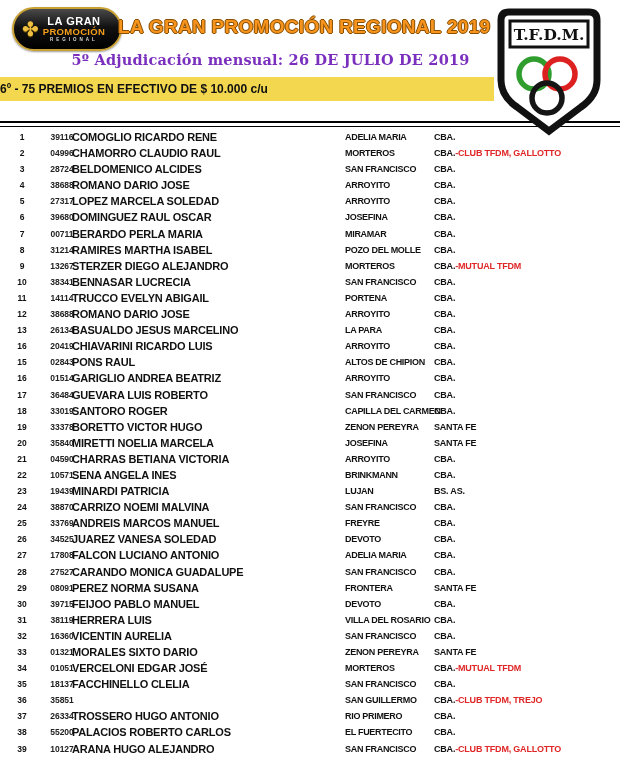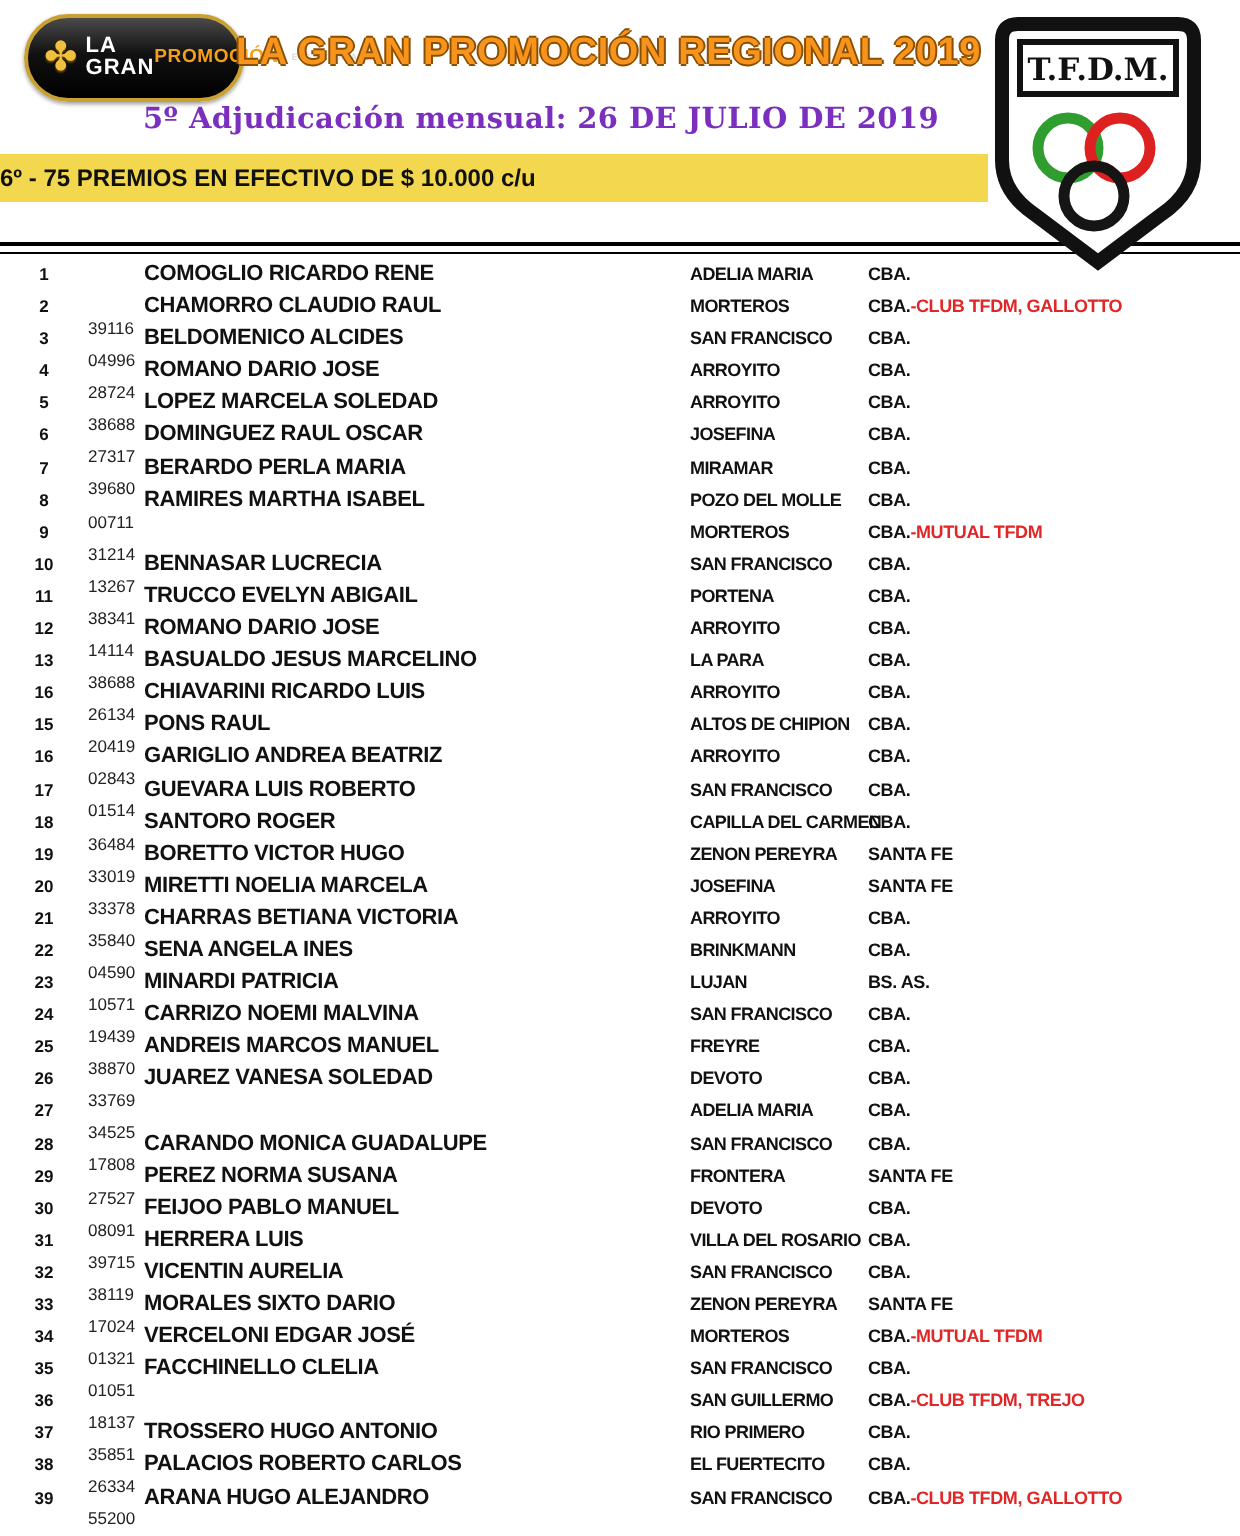--- a/index.html
+++ b/index.html
@@ -11,21 +11,21 @@
 
   
   .badge {
     position:absolute; left:12px; top:7px; width:110px; height:44px;
     background:linear-gradient(180deg,#4a4a4a 0%,#111 45%,#000 100%);
     border:2px solid #c8a132; border-radius:22px;
     display:flex; align-items:center; padding:0 8px; gap:4px;
     box-shadow:0 1px 2px rgba(0,0,0,.4);
   }
   .badge .clover { font-size:20px; color:#f0c040; line-height:1; text-shadow:0 1px 1px #6b4b00; }
-  .badge .btxt { display:flex; flex-direction:row; align-items:center; line-height:1; }
+  .badge .btxt { display:flex; flex-direction:column; align-items:center; line-height:1; }
   .badge .b1 { color:#fff; font-weight:900; font-size:11px; letter-spacing:.5px; }
   .badge .b2 { color:#f59e1b; font-weight:800; font-size:9.5px; letter-spacing:.3px; }
   .badge .b3 { color:#ddd; font-weight:700; font-size:4.5px; letter-spacing:3px; margin-top:1px; }
 
   
   .title {
     position:absolute; left:118px; top:16px; width:356px; text-align:center;
     font-size:19px; font-weight:900; letter-spacing:.3px; color:var(--accent_orange,#f7941d);
     text-shadow:0 1px 0 #8a4f00, 1px 0 0 #8a4f00, 0 -1px 0 #8a4f00, -1px 0 0 #8a4f00;
     white-space:nowrap;
@@ -61,21 +61,21 @@
   .u { text-decoration:underline; }
 
   .rule-thick { position:absolute; left:0; top:121px; width:620px; border-top:2.5px solid #000; }
   .rule-thin  { position:absolute; left:0; top:126px; width:620px; border-top:1px solid #000; }
 
   
   .rows { position:absolute; left:0; top:129px; width:620px; }
   .row  { position:relative; height:16.1px; }
   .row span { position:absolute; top:0; line-height:16.1px; white-space:nowrap; color:#111; }
   .c-num    { left:0;  width:44px; text-align:center; font-size:8.5px; font-weight:bold; }
-  .c-asoc   { left:44px; width:36px; text-align:left; font-size:8.5px; font-weight:normal; color:#222 !important;margin-top:27px; }
+  .c-asoc   { left:44px; width:36px; text-align:center; font-size:8.5px; font-weight:bold; color:#222 !important; }
   .c-nombre { left:72px;  font-size:11px; font-weight:bold; letter-spacing:-.2px; }
   .c-loc    { left:345px; font-size:9px; font-weight:bold; letter-spacing:-.3px; }
   .c-pcia   { left:434px; font-size:9px; font-weight:bold; letter-spacing:-.2px; }
   .club     { position:static !important; color:var(--club_red,#e02626) !important; font-weight:bold; }
 </style>
 </head>
 <body>
 
 <div class="page">
 
@@ -160,20 +160,21 @@
       <div class="row">
         <span class="c-num">8</span>
         <span class="c-asoc">31214</span>
         <span class="c-nombre">RAMIRES MARTHA ISABEL</span>
         <span class="c-loc">POZO DEL MOLLE</span>
         <span class="c-pcia">CBA.</span>
       </div>
       <div class="row">
         <span class="c-num">9</span>
         <span class="c-asoc">13267</span>
+        <span class="c-nombre">STERZER DIEGO ALEJANDRO</span>
         <span class="c-loc">MORTEROS</span>
         <span class="c-pcia">CBA.<span class="club">-MUTUAL TFDM</span></span>
       </div>
       <div class="row">
         <span class="c-num">10</span>
         <span class="c-asoc">38341</span>
         <span class="c-nombre">BENNASAR LUCRECIA</span>
         <span class="c-loc">SAN FRANCISCO</span>
         <span class="c-pcia">CBA.</span>
       </div>
@@ -285,20 +286,21 @@
       <div class="row">
         <span class="c-num">26</span>
         <span class="c-asoc">34525</span>
         <span class="c-nombre">JUAREZ VANESA SOLEDAD</span>
         <span class="c-loc">DEVOTO</span>
         <span class="c-pcia">CBA.</span>
       </div>
       <div class="row">
         <span class="c-num">27</span>
         <span class="c-asoc">17808</span>
+        <span class="c-nombre">FALCON LUCIANO ANTONIO</span>
         <span class="c-loc">ADELIA MARIA</span>
         <span class="c-pcia">CBA.</span>
       </div>
       <div class="row">
         <span class="c-num">28</span>
         <span class="c-asoc">27527</span>
         <span class="c-nombre">CARANDO MONICA GUADALUPE</span>
         <span class="c-loc">SAN FRANCISCO</span>
         <span class="c-pcia">CBA.</span>
       </div>
@@ -318,21 +320,21 @@
       </div>
       <div class="row">
         <span class="c-num">31</span>
         <span class="c-asoc">38119</span>
         <span class="c-nombre">HERRERA LUIS</span>
         <span class="c-loc">VILLA DEL ROSARIO</span>
         <span class="c-pcia">CBA.</span>
       </div>
       <div class="row">
         <span class="c-num">32</span>
-        <span class="c-asoc">17024</span>
+        <span class="c-asoc">16360</span>
         <span class="c-nombre">VICENTIN AURELIA</span>
         <span class="c-loc">SAN FRANCISCO</span>
         <span class="c-pcia">CBA.</span>
       </div>
       <div class="row">
         <span class="c-num">33</span>
         <span class="c-asoc">01321</span>
         <span class="c-nombre">MORALES SIXTO DARIO</span>
         <span class="c-loc">ZENON PEREYRA</span>
         <span class="c-pcia">SANTA FE</span>

